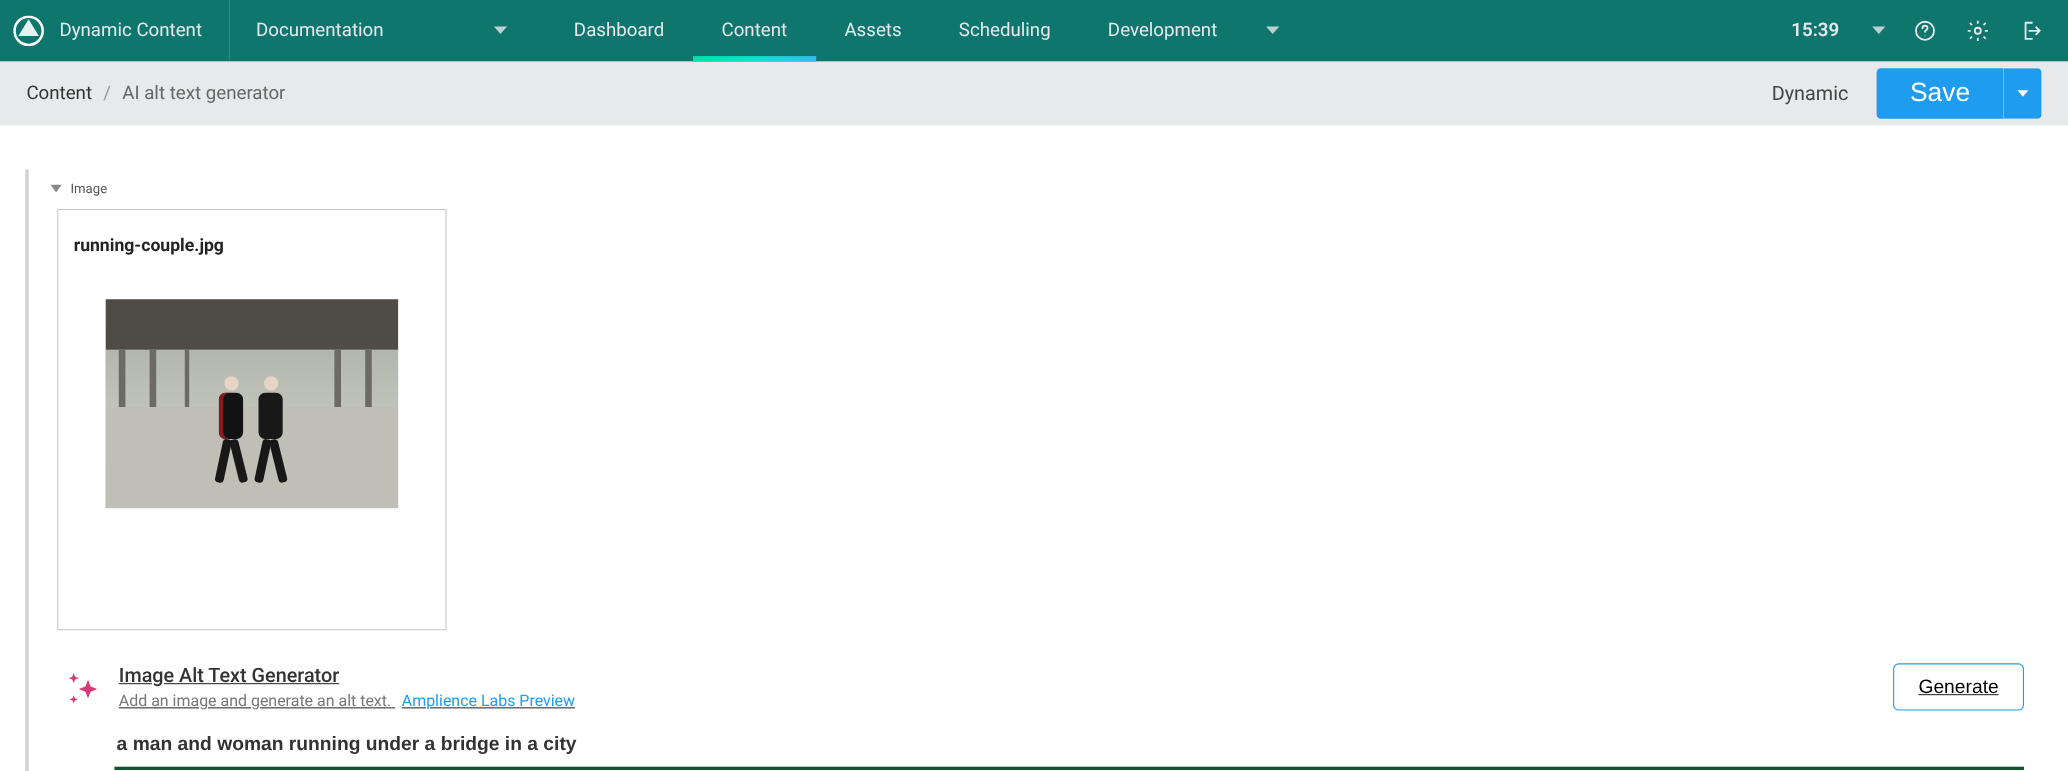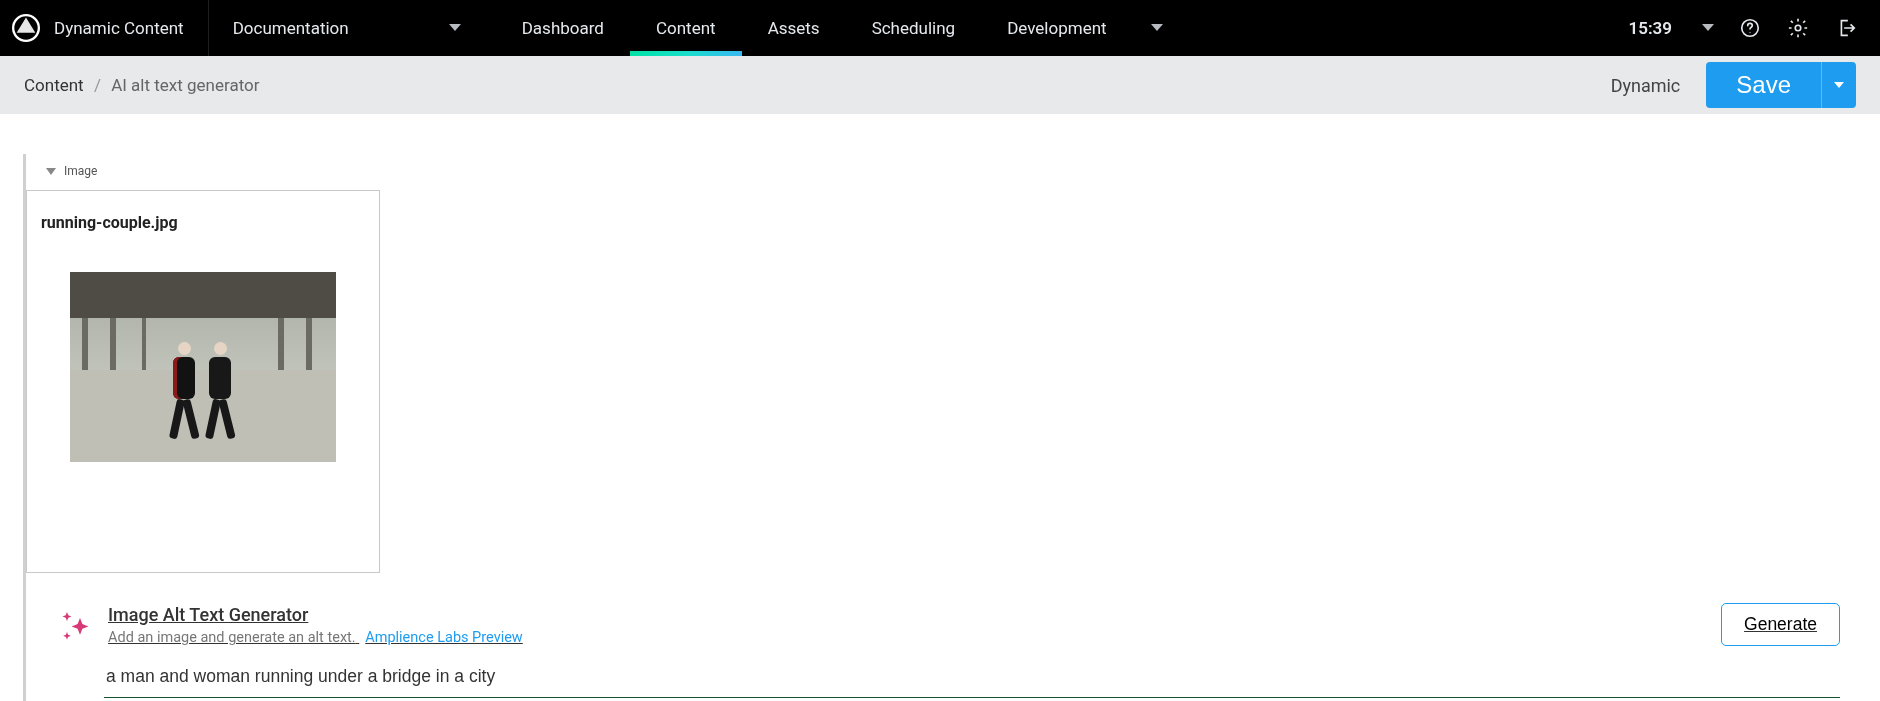--- a/index.html
+++ b/index.html
@@ -1,18 +1,18 @@
 <!DOCTYPE html>
 <html><head>
 <meta charset="utf-8">
 <style>
 * { box-sizing: border-box; margin: 0; padding: 0; }
 body { font-family: -apple-system, BlinkMacSystemFont, "Segoe UI", Roboto, Helvetica, Arial, sans-serif; background: #fff; color: #333; width: 1880px; }
 
-.top-nav { background: #000000; height: 56px; display: flex; align-items: center; color: #e5e9ed; }
+.top-nav { background: #0f766e; height: 56px; display: flex; align-items: center; color: #e5e9ed; }
 .logo-box { display: flex; align-items: center; gap: 14px; padding: 0 24px 0 12px; height: 100%; border-right: 1px solid rgba(255,255,255,.12); }
 .logo-svg { flex-shrink: 0; }
 .brand { font-size: 17px; font-weight: 400; }
 .hub-select { display: flex; align-items: center; gap: 100px; padding: 0 24px; height: 100%; border-right: 1px solid rgba(255,255,255,0); cursor: pointer; }
 .hub-name { font-size: 17px; font-weight: 400; color: #e5e9ed; }
 .chevron-down { width: 12px; height: 8px; display:inline-block; }
 .chevron-down::before { content:""; display:block; width:0; height:0; border-left:6px solid transparent; border-right:6px solid transparent; border-top:7px solid #e5e9ed; opacity:.8; }
 
 .nav-tabs { display: flex; align-items: stretch; height: 100%; margin-left: 10px; }
 .nav-tab { display: flex; align-items: center; padding: 0 26px; font-size: 17px; color: #e5e9ed; cursor: pointer; position: relative; }
@@ -34,21 +34,21 @@
 .save-btn { background:#1e9cf0; color:#fff; border:none; font-size:24px; font-weight:500; padding:9px 30px; border-radius:4px 0 0 4px; cursor:pointer; }
 .save-caret { background:#1e9cf0; border:none; border-left:1px solid rgba(255,255,255,.3); padding:0 12px; border-radius:0 4px 4px 0; cursor:pointer; display:flex; align-items:center; justify-content:center; }
 .save-caret::before { content:""; display:block; width:0;height:0;border-left:5px solid transparent;border-right:5px solid transparent;border-top:6px solid #fff; }
 
 .editor { padding: 40px 0 30px 20px; border-left:3px solid transparent; }
 .content-block { border-left:3px solid #d0d0d0; padding-left:0; margin-left:0; }
 
 .collapsible-hdr { display:flex; align-items:center; gap:8px; padding:10px 0 12px 20px; font-size:12px; color:#555; cursor:pointer; }
 .collapsible-hdr .chev { width:0;height:0;border-left:5px solid transparent;border-right:5px solid transparent;border-top:7px solid #888; }
 
-.image-card { width:354px; height:383px; border:1px solid #c9c9c9; background:#fff; padding:22px 14px; }
+.image-card { margin-left:26px; width:354px; height:383px; border:1px solid #c9c9c9; background:#fff; padding:22px 14px; }
 .image-card .img-name { font-weight:700; font-size:16px; color:#222; }
 .img-preview { margin:40px auto 0; width:266px; height:190px; background:#ccc; position:relative; overflow:hidden; }
 .img-preview .sky { position:absolute; inset:0; background:linear-gradient(#9fa59a,#a9afa4 30%,#c1c4bb 50%,#b8bab2 100%); }
 .img-preview .ceiling { position:absolute; left:0; right:0; top:0; height:46px; background:#4e4c45; }
 .img-preview .back { position:absolute; left:0; right:0; top:46px; height:52px; background:linear-gradient(#b3b6ad,#c0c3ba); }
 .img-preview .ground { position:absolute; left:0; right:0; height:92px; bottom:0; background:#bfbfb6; }
 .img-preview .pillar { position:absolute; width:6px; background:#6b6b63; top:46px; bottom:92px; }
 .img-preview .p1{left:12px;} .img-preview .p2{left:40px;} .img-preview .p3{left:72px; width:4px;} .img-preview .p4{right:24px;} .img-preview .p5{right:52px;}
 .figure { position:absolute; bottom:30px; width:28px; height:90px; }
 .figure .head{ width:13px;height:13px;border-radius:50%;background:#e6d5c4;margin:0 auto; }
@@ -62,21 +62,21 @@
 .alt-gen { display:flex; align-items:flex-end; gap:12px; padding:30px 40px 0 30px;text-decoration:underline; }
 .sparkle { width:40px; height:40px; position:relative; flex-shrink:0; margin-top:-2px; }
 .sparkle svg { width:100%; height:100%; }
 .alt-gen-body { flex:1; }
 .alt-title { font-size:18px; font-weight:500; color:#333; }
 .alt-sub { font-size:14.5px; color:#777; margin-top:4px; }
 .alt-sub a { color:#1e9cf0; text-decoration:none; margin-left:6px; }
 .generate-btn { margin-left:auto; background:#fff; border:1.5px solid #1e9cf0; color:#000000; font-size:17.5px; font-weight:500; padding:10px 22px; border-radius:5px; cursor:pointer; flex-shrink:0; }
 
 .alt-input-row { padding:14px 40px 0 78px; }
-.alt-input { width:100%; border:none; border-bottom:1px solid #14532d; padding:6px 2px 10px; font-size:17.5px; color:#333; outline:none; background:transparent; }
+.alt-input { width:100%; border:none; border-bottom:3px solid #14532d; padding:6px 2px 10px; font-size:17.5px; color:#333; outline:none; background:transparent;font-weight:bold; }
 .char-count { text-align:right; font-size:15px; color:#666; margin-top:6px; }
 </style>
 </head>
 <body>
 
 <div class="top-nav">
   <div class="logo-box">
     <svg class="logo-svg" width="28" height="28" viewBox="0 0 24 24">
         <circle cx="12" cy="12" r="11" fill="none" stroke="#fff" stroke-width="2"></circle>
         <path d="M12 3 L20 16 L4 16 Z" fill="#fff" opacity=".9"></path>

